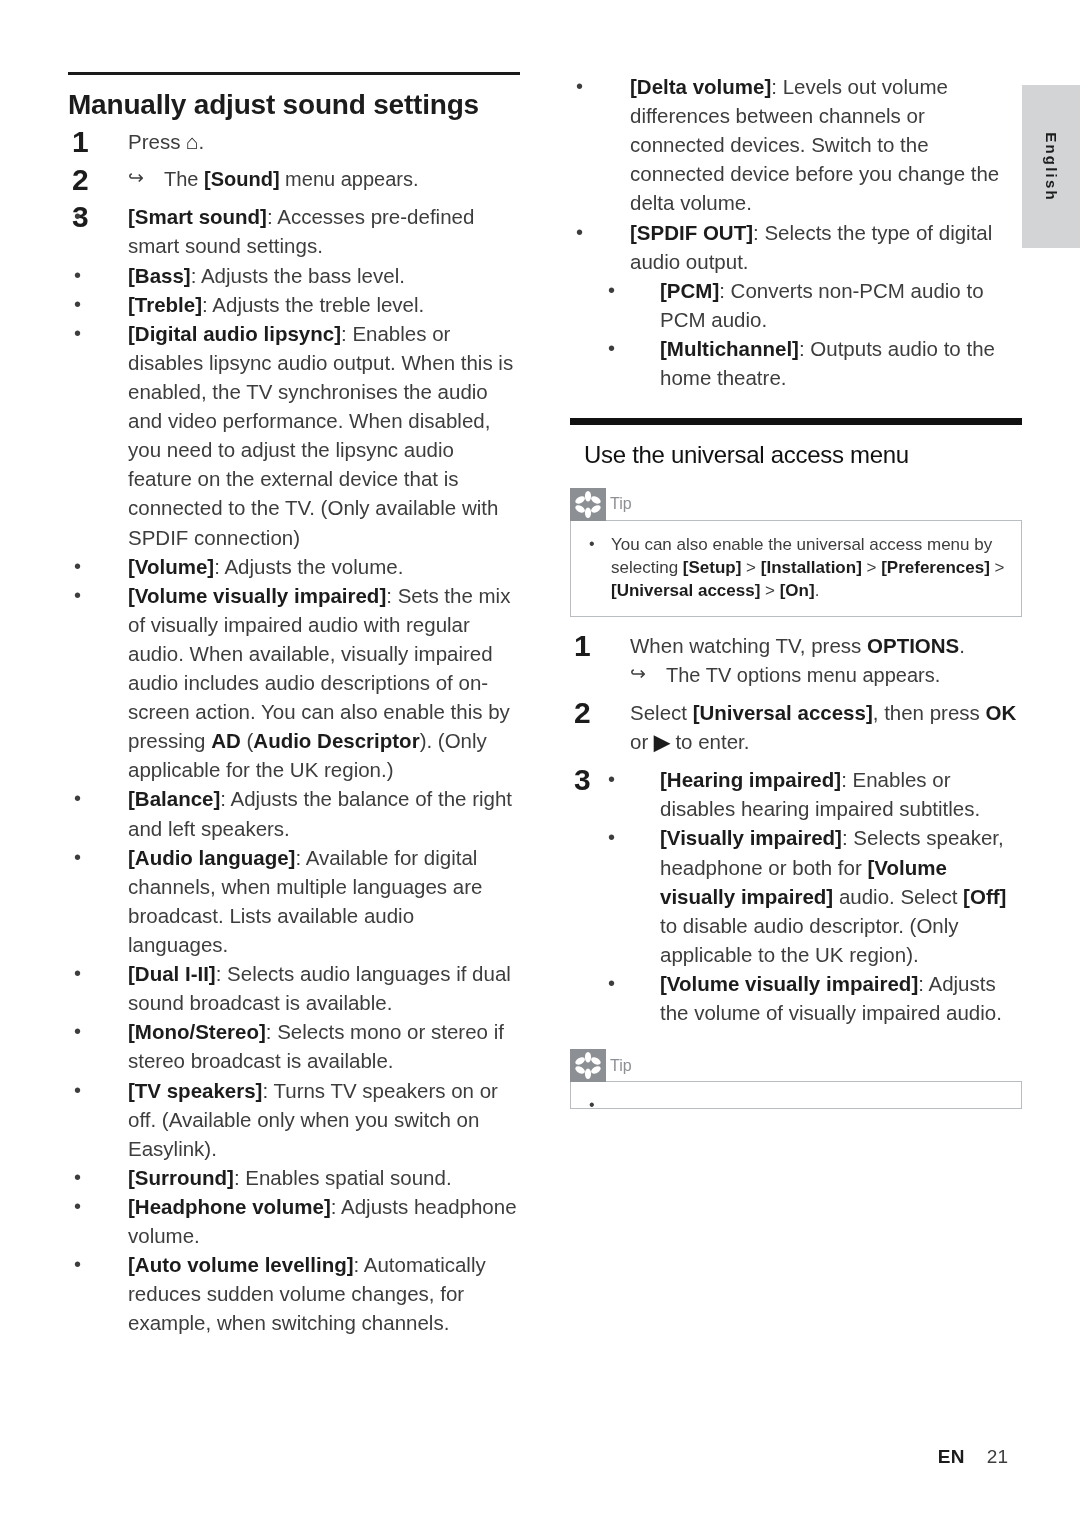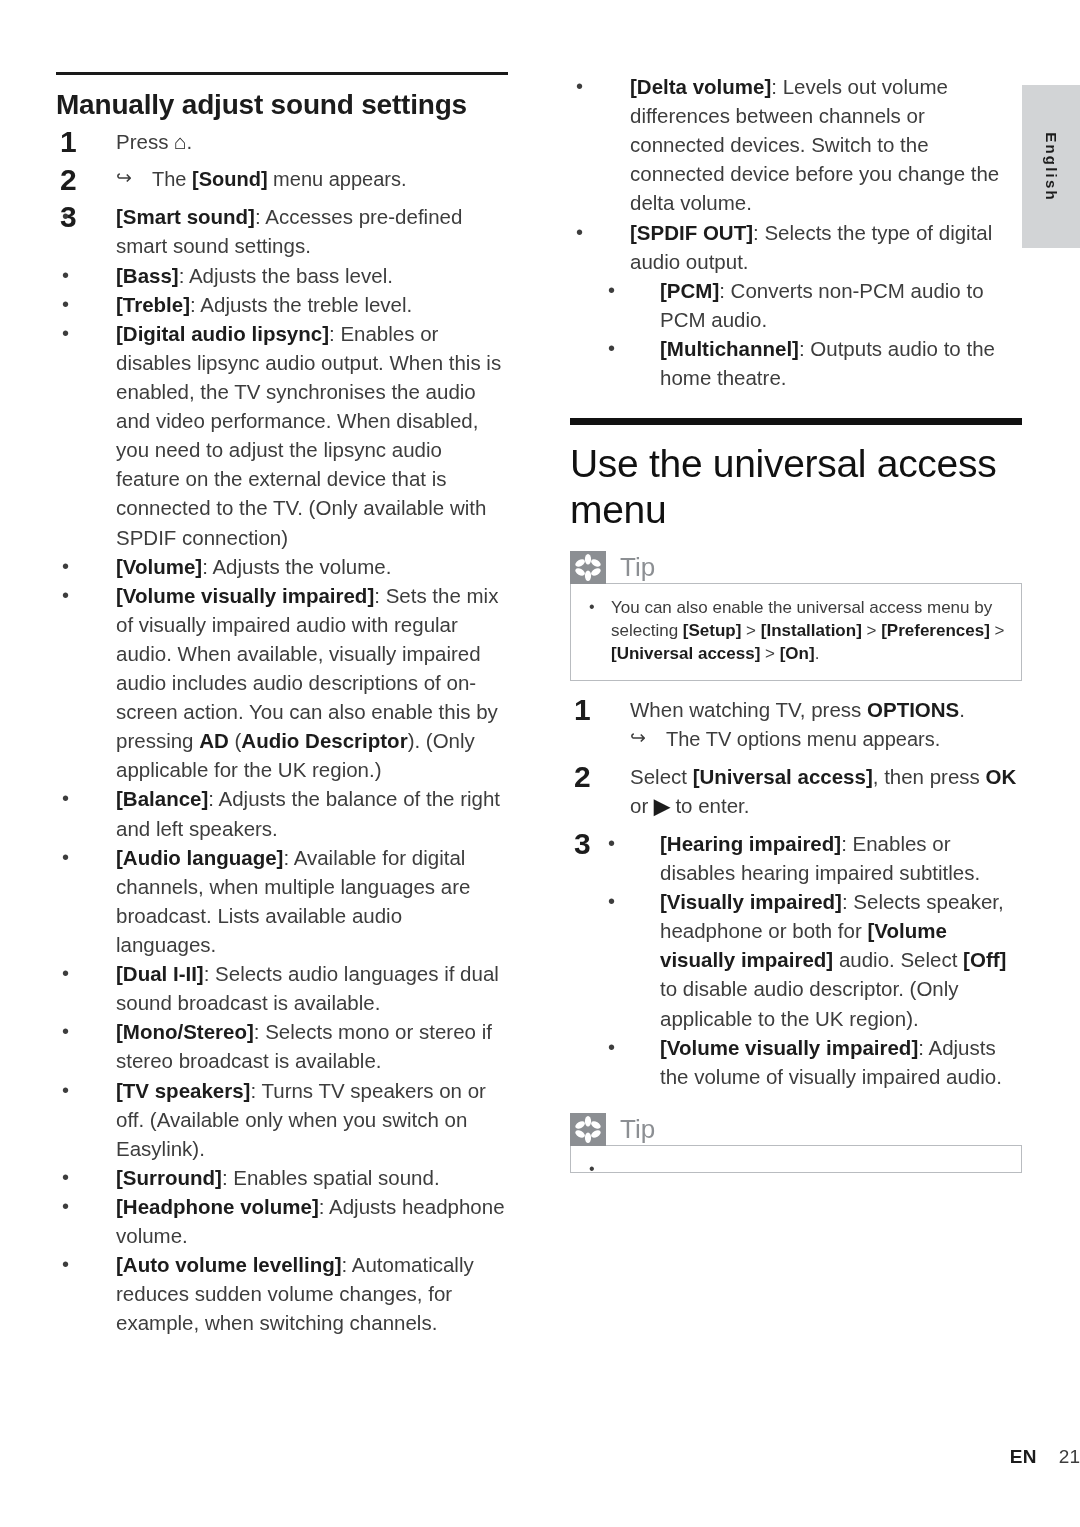--- a/index.html
+++ b/index.html
@@ -41,21 +41,21 @@
     letter-spacing: 2.2px;
     color: #1c1c1c;
   }
 
   
   .col {
     position: absolute;
     top: 72px;
     width: 452px;
   }
-  .col-left  { left: 56px; }
+  .col-left  { left: 68px; }
   .col-right { left: 570px; }
 
   
   .rule-thin {
     height: 3px;
     background: #1a1a1a;
     margin: 0 0 14px 0;
   }
   .rule-thick {
     height: 7px;
@@ -64,22 +64,22 @@
   }
   h2.sub-heading {
     margin: 0 0 6px 0;
     font-size: 28px;
     font-weight: bold;
     color: #1c1c1c;
     letter-spacing: -0.2px;
     line-height: 1.15;
   }
   h1.main-heading {
-    margin: 0 0 18px 0;
-    font-size: 39px;
+    margin: 0 0 18px 14px;
+    font-size: 24px;
     font-weight: normal;
     color: #111111;
     line-height: 1.18;
     letter-spacing: -0.3px;
   }
 
   
   .steps { margin: 0; padding: 0; list-style: none; }
   .step {
     position: relative;
@@ -158,22 +158,22 @@
   }
   .tip-icon {
     width: 36px;
     height: 33px;
     background: #8c8f93;
     position: relative;
     flex: none;
   }
   .tip-icon svg { position: absolute; left: 5px; top: 3px; }
   .tip-label {
-    margin-left: 14px;
-    font-size: 26px;
+    margin-left: 4px;
+    font-size: 16px;
     color: #8c8f93;
   }
   .tip-body {
     border: 1px solid #b9bcc0;
     border-top: 1px solid #b9bcc0;
     padding: 12px 14px 14px 14px;
     margin-top: -1px;
   }
   .tip-body ul { margin: 0; padding: 0; list-style: none; }
   .tip-body li {
@@ -190,20 +190,21 @@
     font-size: 16px;
   }
 
   
   .footer {
     position: absolute;
     left: 0;
     right: 0;
     top: 1446px;
     text-align: right;
+    padding-right: 72px;
     font-size: 19px;
     color: #1c1c1c;
   }
   .footer .en { font-weight: bold; letter-spacing: 0.4px; }
   .footer .pg { margin-left: 22px; color: #3d3d3d; }
 
   .arrowglyph { letter-spacing: -1px; font-size: 17px; }
 </style>
 </head>
 <body>

